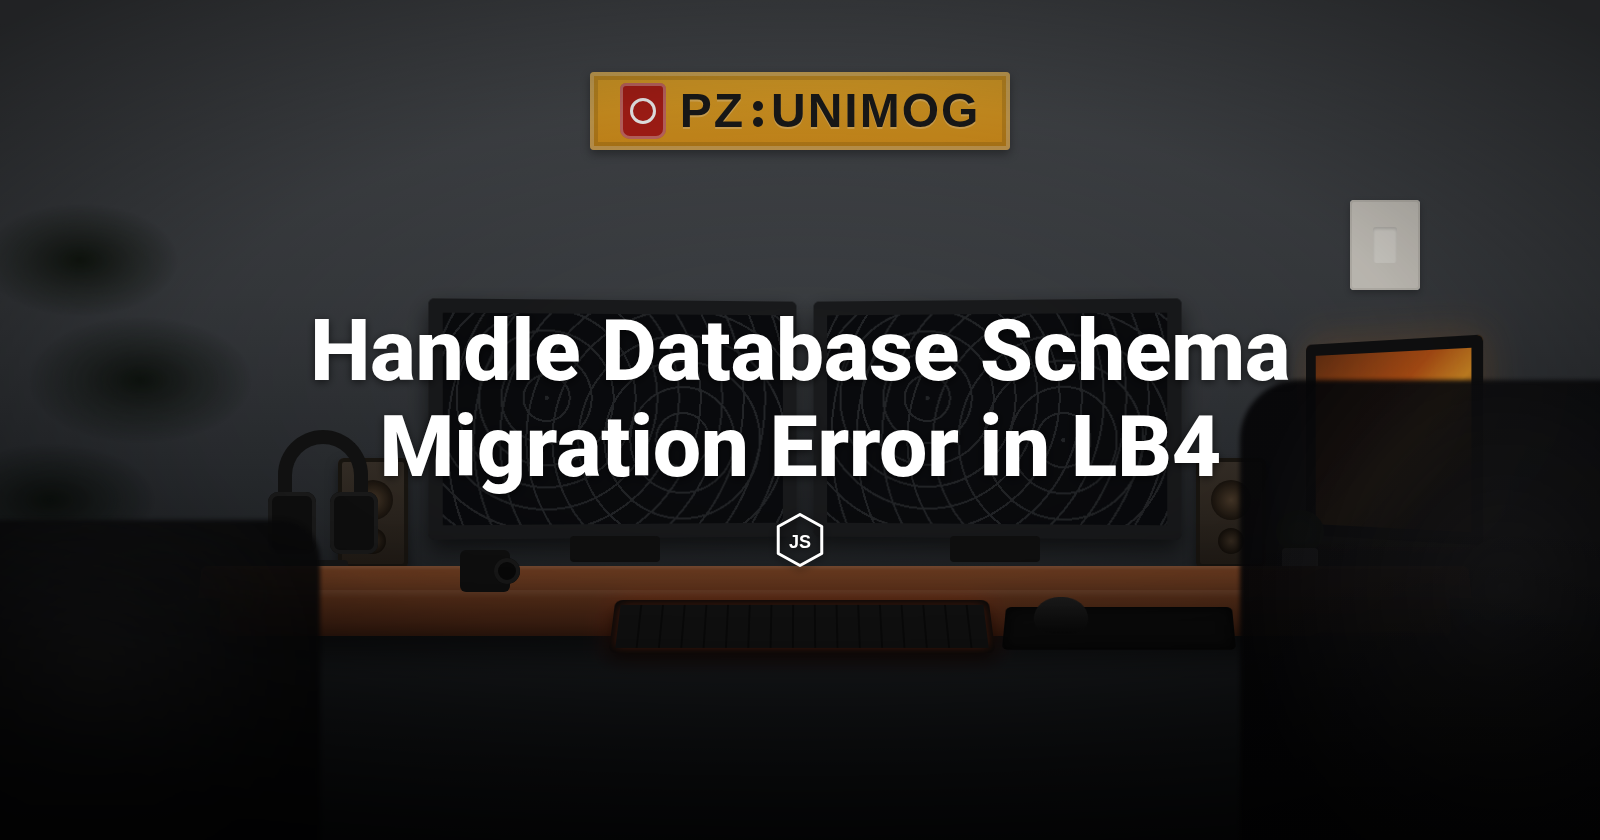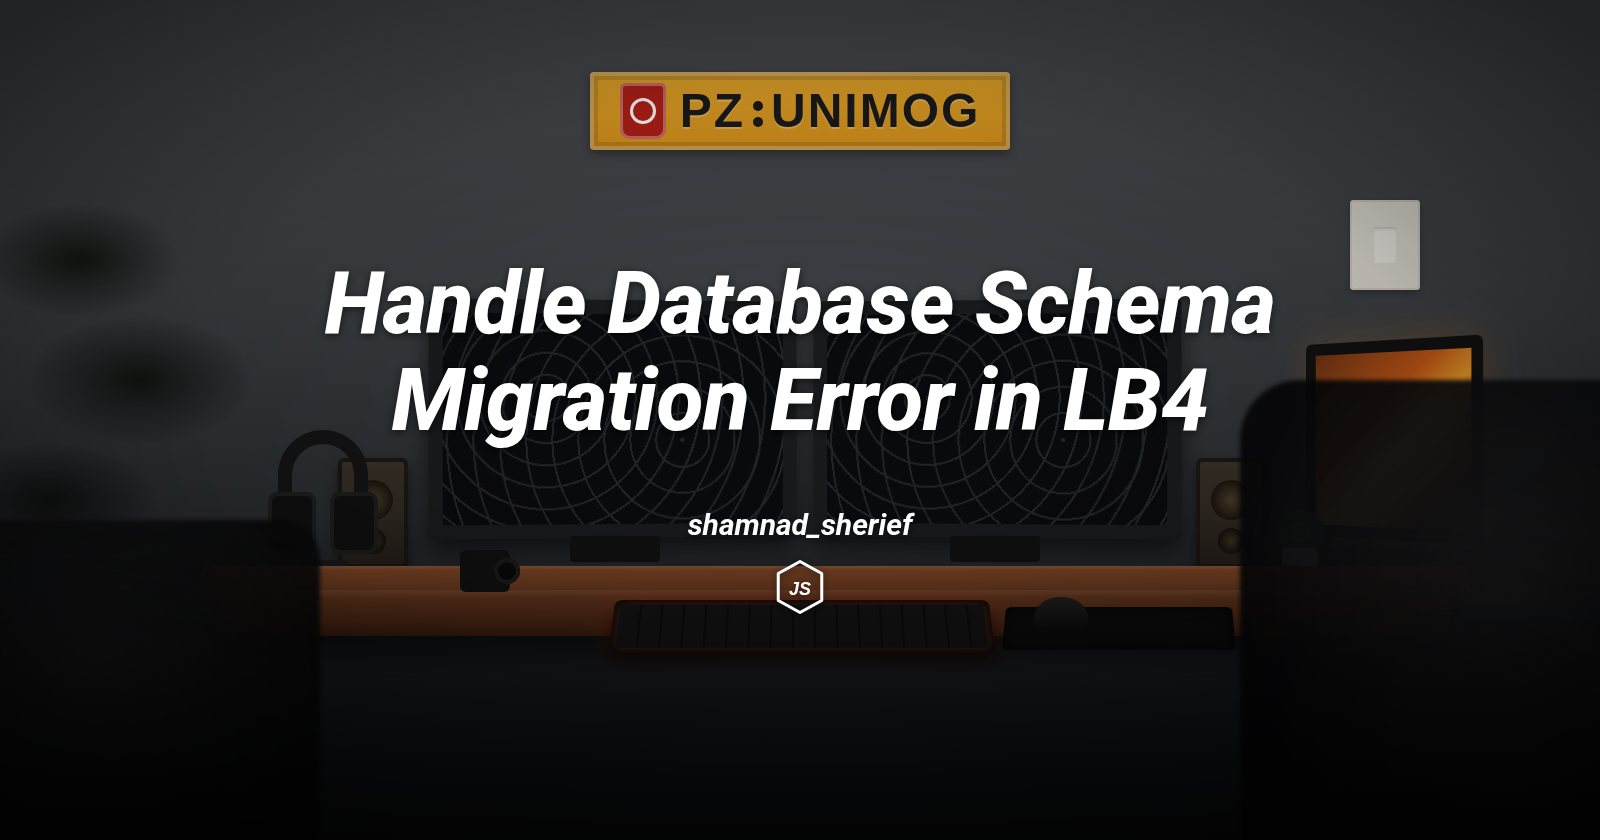--- a/index.html
+++ b/index.html
@@ -146,21 +146,20 @@
   .fg-chair-l{ position:absolute; left:-60px; bottom:-40px; width:380px; height:360px; background: radial-gradient(ellipse at 40% 40%, #1a1a1c, #0a0a0b 70%); border-radius:40px; filter: blur(2px); opacity:0.92;}
   .fg-chair-r{ position:absolute; right:-120px; bottom:-60px; width:480px; height:520px; background: radial-gradient(ellipse at 55% 40%, #1c1c1e, #08080a 70%); border-radius:60px; filter: blur(2px); opacity:0.95;}
   
   .camera{ position:absolute; left:460px; top:550px; width:50px;height:42px; background:#111;border-radius:6px;}
   .camera::before{content:"";position:absolute;right:-10px;top:8px;width:26px;height:26px;border-radius:50%;background:#0a0a0a;box-shadow:inset 0 0 0 4px #1c1c1c;}
   
   .overlay {
     position:absolute; inset:0; display:flex; flex-direction:column; align-items:center; justify-content:center;
     text-align:center; color:#ffffff;
     padding-top: 30px;
-    font-style: italic;
   }
   .title {
     font-size: 86px;
     font-weight: 800;
     line-height: 1.12;
     letter-spacing: -0.5px;
     text-shadow: 0 2px 8px rgba(0,0,0,0.6);
     max-width: 1280px;
   }
   .author {
@@ -232,21 +231,20 @@
 
   <div class="fg-plant"></div>
   <div class="fg-chair-l"></div>
   <div class="fg-chair-r"></div>
 
   <div class="vignette"></div>
   <div class="darken-bottom"></div>
 
   <div class="overlay">
     <div class="title">Handle Database Schema Migration Error in LB4</div>
-    <div class="author">shamnad_sherief</div>
     <div class="badge">
       <svg viewBox="0 0 64 72">
         <polygon points="32,2 61,18 61,54 32,70 3,54 3,18" fill="none" stroke="#ffffff" stroke-width="4" stroke-linejoin="round"></polygon>
         <text x="32" y="46" text-anchor="middle" font-family="Arial, sans-serif" font-size="24" font-weight="900" fill="#ffffff">JS</text>
       </svg>
     </div>
   </div>
 
 </div>
 

